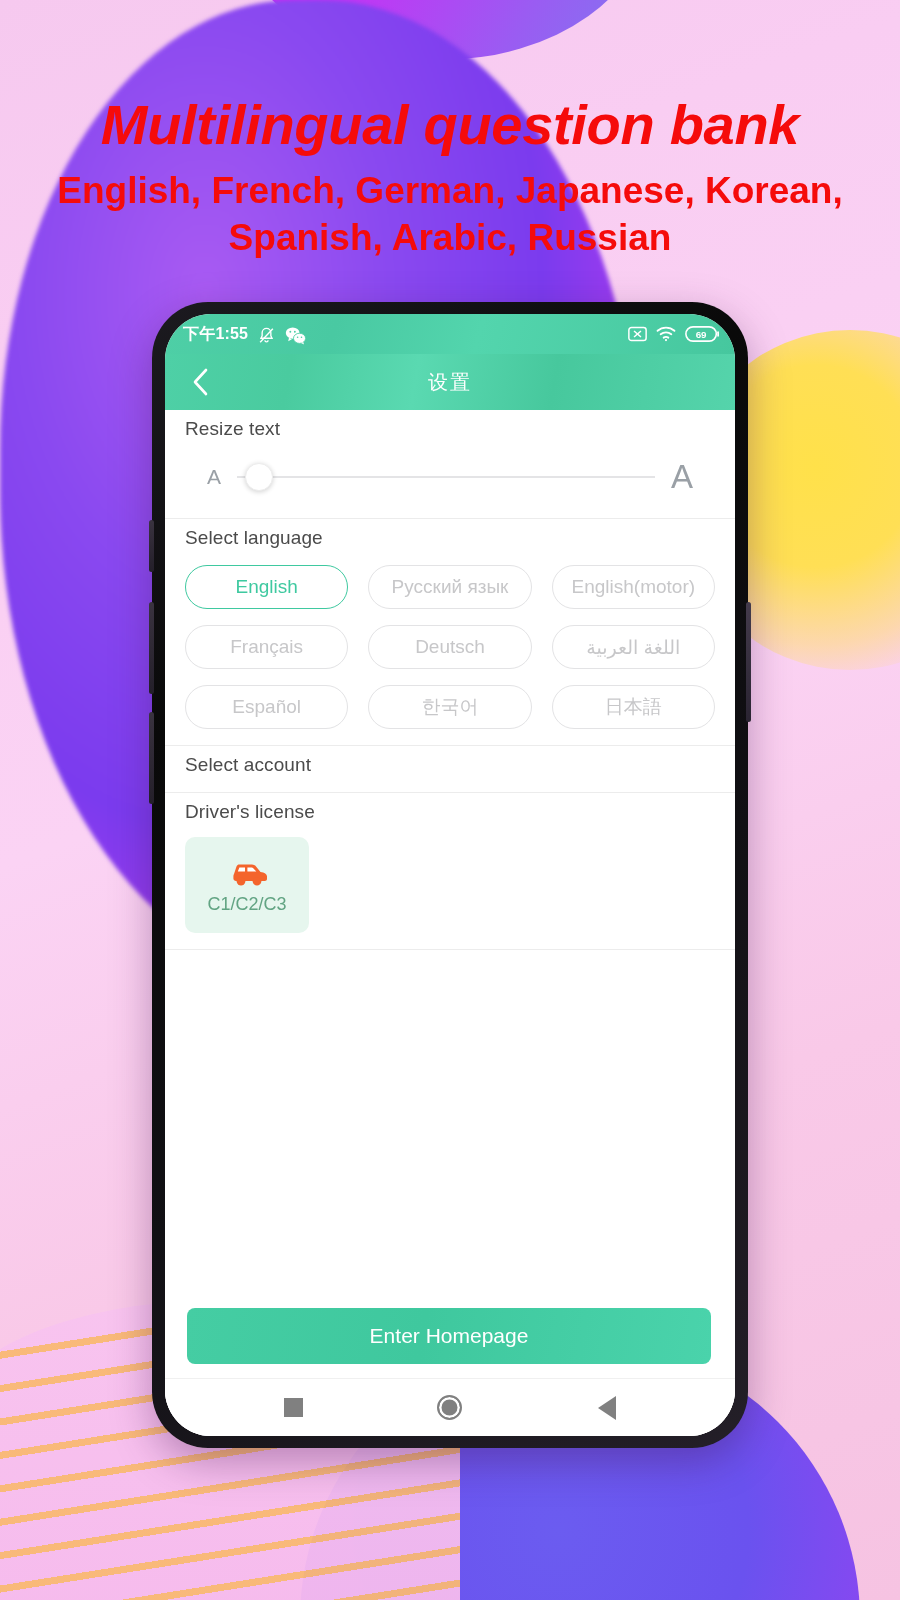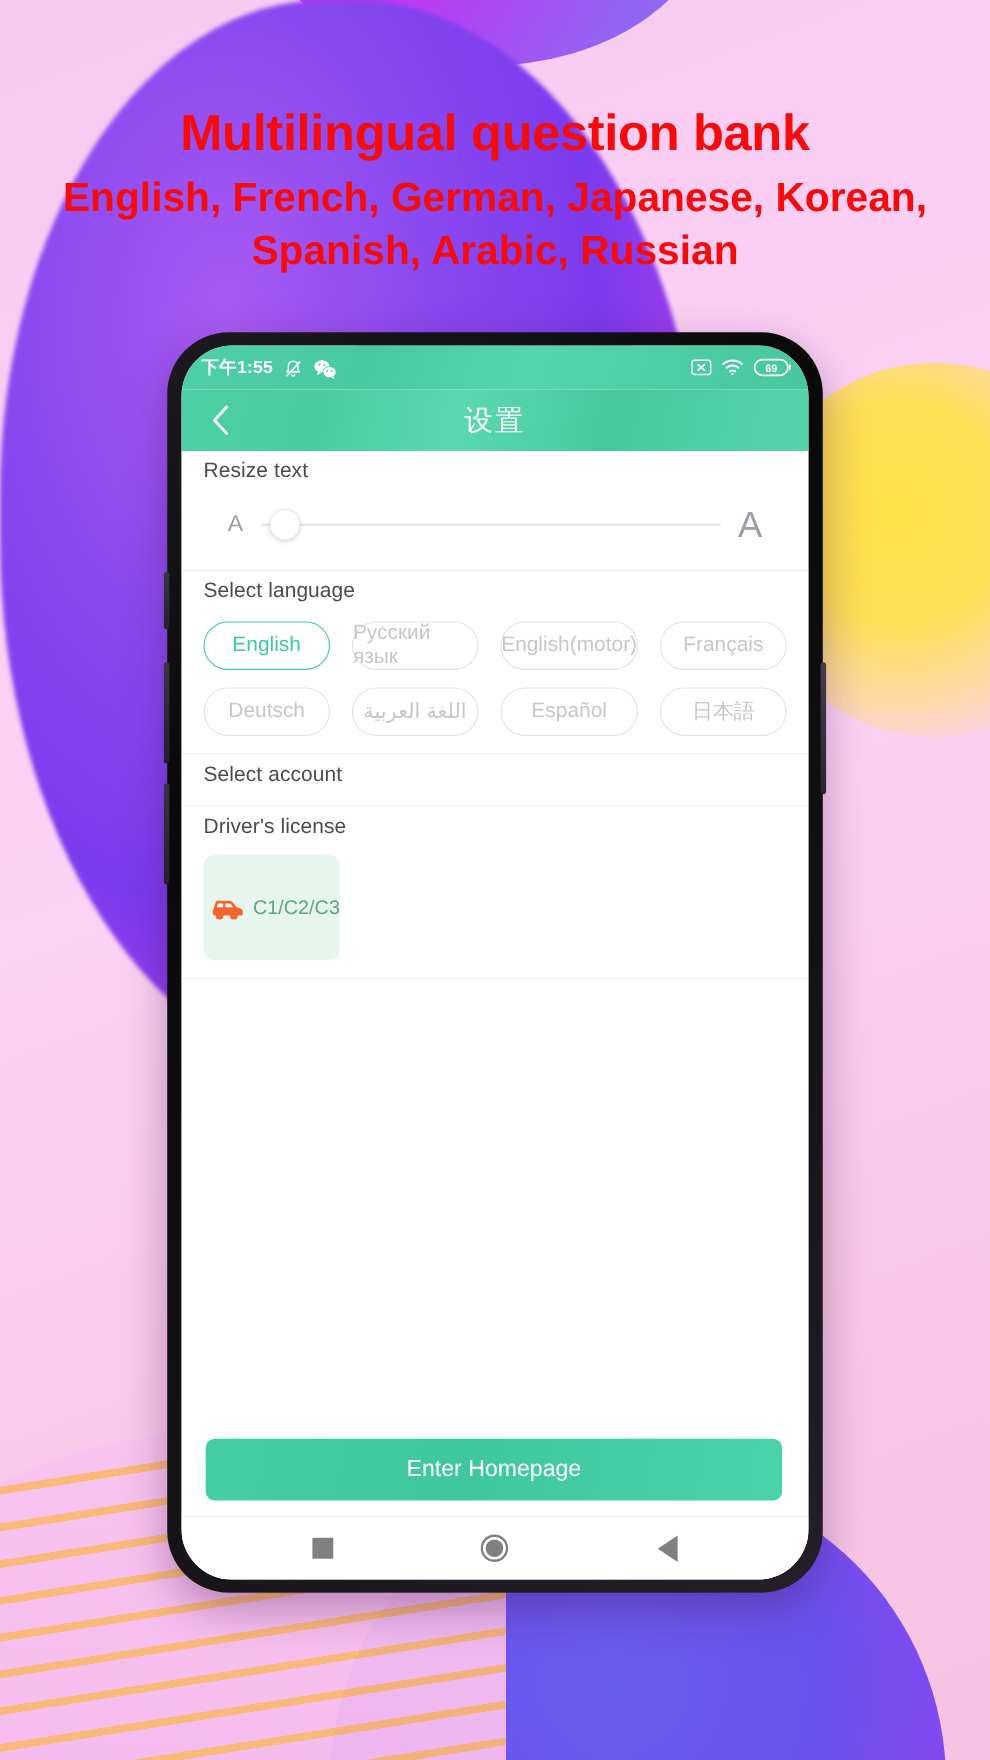--- a/index.html
+++ b/index.html
@@ -57,22 +57,22 @@
     border-radius: 54% 42% 0 0 / 40% 34% 0 0;
     opacity: .95;
   }
 
   
   #promo-text {
     position: absolute; left: 0; top: 96px; width: 900px;
     text-align: center; color: #f50b0b;
   }
   #promo-title {
-    font-size: 46px; font-weight: 700; letter-spacing: -0.3px;
-    line-height: 1.05; white-space: nowrap;
+    font-size: 56px; font-weight: 700; letter-spacing: -0.3px;
+    line-height: 1.05; white-space: nowrap; font-style: italic;
   }
   #promo-sub {
     margin-top: 12px;
     font-size: 37px; font-weight: 700; line-height: 1.28;
     padding: 0 34px;
   }
 
   
   #phone {
     position: absolute; left: 152px; top: 302px;
@@ -130,21 +130,21 @@
 
   
   #titlebar {
     height: 56px; flex: none;
     background: linear-gradient(100deg,#4ed0a6 0%,#4acb9f 22%,#5ad9b1 44%,#47c89d 68%,#55d4ab 100%);
     display: flex; align-items: center; position: relative;
   }
   #back-btn { position: absolute; left: 14px; width: 44px; height: 44px;
     display: flex; align-items: center; justify-content: center; cursor: pointer; }
   #page-title { width: 100%; text-align: center; color: #fff;
-    font-size: 26px; letter-spacing: 2px; }
+    font-size: 20px; letter-spacing: 2px; }
 
   
   #content { flex: 1; overflow: hidden; background: #fff;
     display: flex; flex-direction: column; }
   .section { padding: 8px 20px 16px 20px; border-bottom: 1px solid #ececec; }
   .section-label { font-size: 19px; color: #4b4b4b; letter-spacing: .1px; }
 
   
   #slider-row { display: flex; align-items: center; gap: 16px;
     padding: 18px 22px 6px 22px; }
@@ -153,36 +153,36 @@
   #a-large { font-size: 33px; }
   #slider-track-wrap { flex: 1; position: relative; height: 30px;
     display: flex; align-items: center; cursor: pointer; }
   #slider-track { width: 100%; height: 1.5px; background: #e4e4e6; }
   #slider-thumb { position: absolute; left: 2%;
     width: 28px; height: 28px; border-radius: 50%;
     background: #fff; border: 1px solid #ececec;
     box-shadow: 0 1px 5px rgba(0,0,0,.18); }
 
   
-  .pill-grid { display: grid; grid-template-columns: 1fr 1fr 1fr 1fr;
+  .pill-grid { display: grid; grid-template-columns: 1fr 1fr 1fr;
     gap: 16px 20px; margin-top: 16px; }
   .pill {
     height: 44px; border-radius: 24px;
     border: 1px solid #e3e3e5;
     display: flex; align-items: center; justify-content: center;
     font-size: 19px; color: #c7c7c9; cursor: pointer;
     background: #fff; user-select: none;
   }
   .pill.selected { border-color: #3fc9a0; color: #3fc9a0; }
 
   
   #licence-card {
     margin-top: 14px; width: 124px; height: 96px;
     background: #e6f6ee; border-radius: 10px;
-    display: flex; flex-direction: row;
+    display: flex; flex-direction: column;
     align-items: center; justify-content: center; gap: 6px;
     cursor: pointer;
   }
   #licence-label { font-size: 18px; color: #62a483; }
 
   
   #footer { flex: none; padding: 16px 24px 14px 22px; }
   #enter-home {
     width: 100%; height: 56px; border: none; border-radius: 8px;
     background: linear-gradient(100deg,#45cda3 0%,#3fc89e 45%,#4ad3ab 100%);
@@ -298,20 +298,21 @@
         <div class="section">
           <div class="section-label">Select language</div>
           <div class="pill-grid" id="language-grid">
               <div class="pill selected">English</div>
               <div class="pill">Русский язык</div>
               <div class="pill">English(motor)</div>
               <div class="pill">Français</div>
               <div class="pill">Deutsch</div>
               <div class="pill">اللغة العربية</div>
               <div class="pill">Español</div>
+              <div class="pill">한국어</div>
               <div class="pill">日本語</div>
             </div>
         </div>
 
         <div class="section">
           <div class="section-label">Select account</div>
         </div>
 
         <div class="section">
           <div class="section-label">Driver's license</div>

